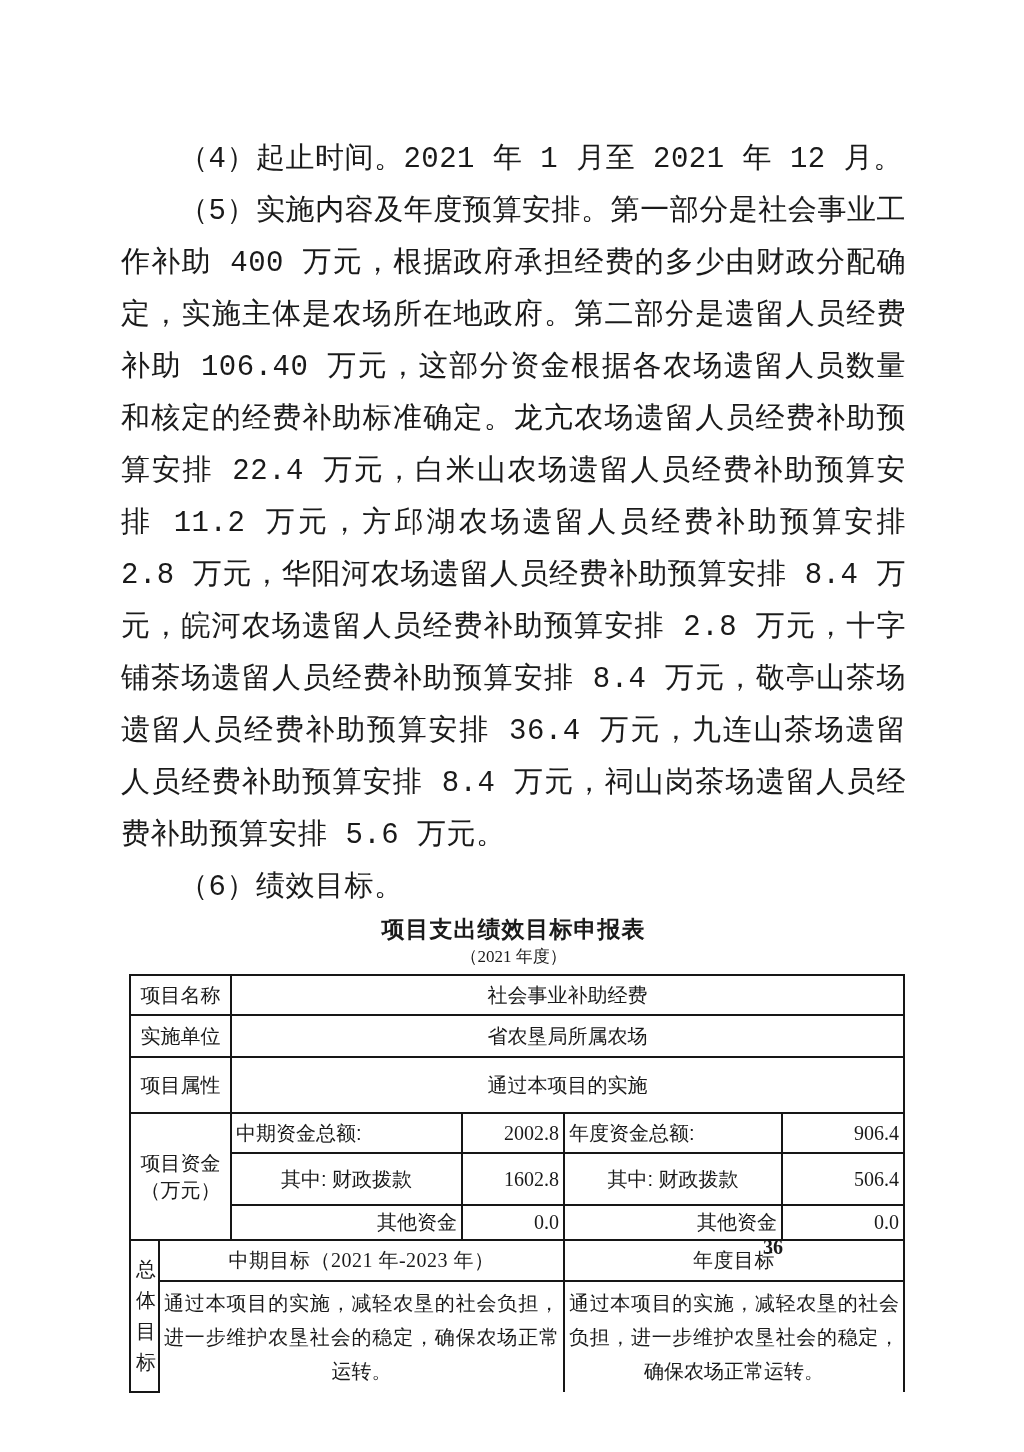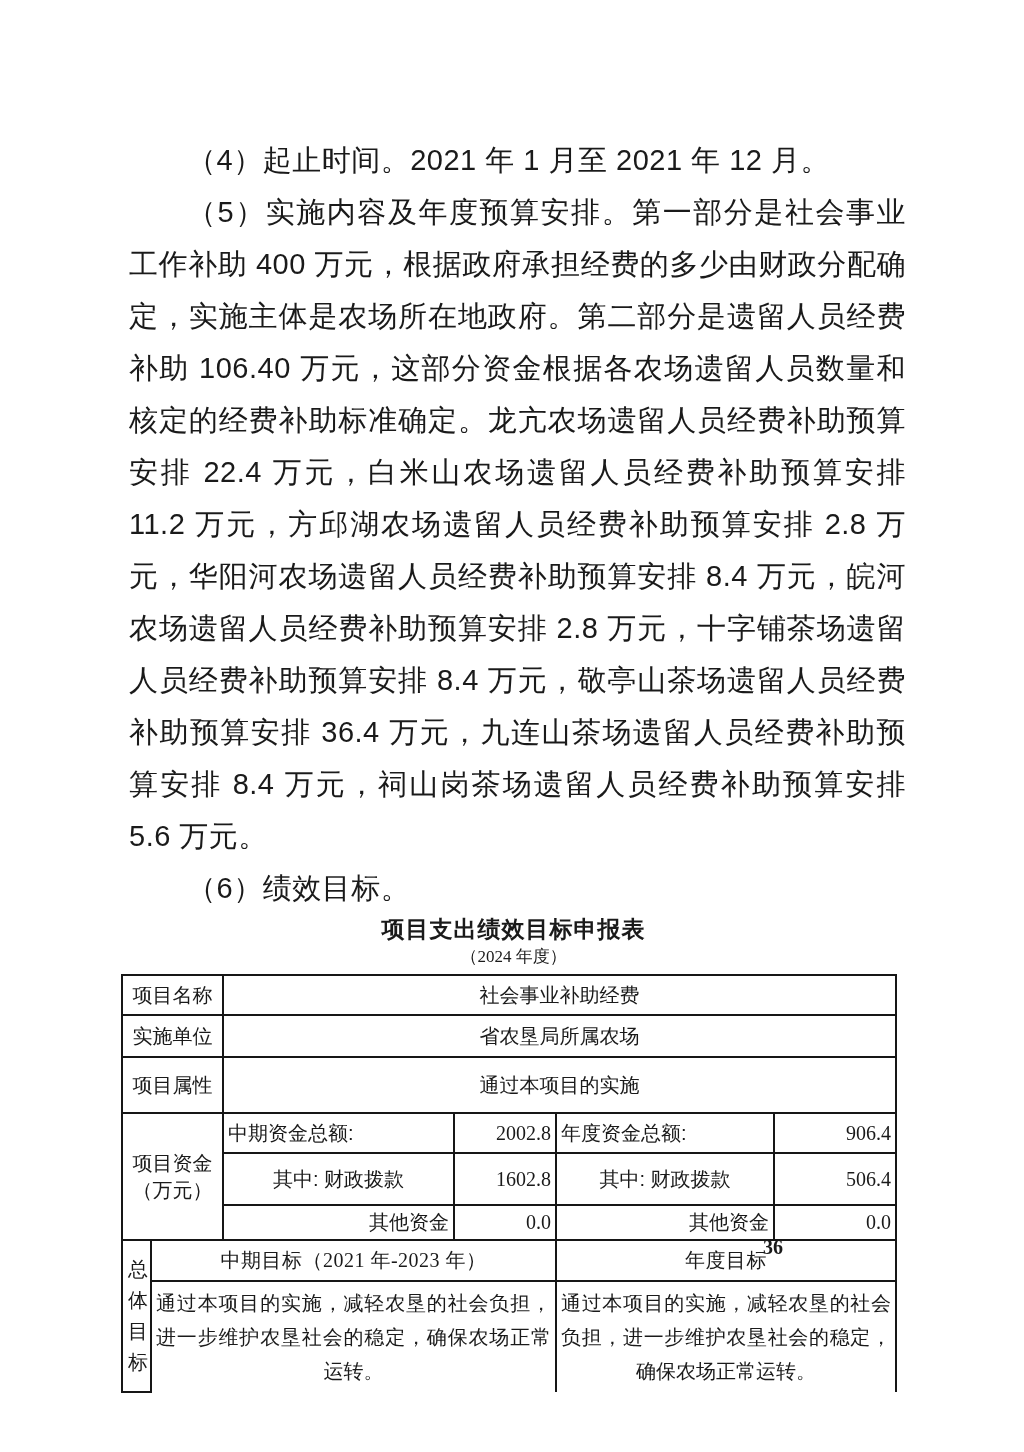--- a/index.html
+++ b/index.html
@@ -19,41 +19,40 @@
     left: 121px;
     top: 134px;
     width: 785px;
   }
   .para {
     font-size: 29px;
     line-height: 52px;
     text-align: justify;
     text-align-last: left;
     text-indent: 58px;
-    font-family: Liberation Sans, sans-serif;
+    font-family: Liberation Mono, monospace;
     letter-spacing: 0.5px;
-    margin-left: 8px;
   }
   .table-title {
     margin-top: 0;
     font-family: "Liberation Sans", "DejaVu Sans", sans-serif;
     font-weight: bold;
     font-size: 23px;
     line-height: 30px;
     text-align: center;
     letter-spacing: 1px;
   }
   .table-subtitle {
     font-size: 17px;
     line-height: 26px;
     text-align: center;
     font-family: "Liberation Serif", "DejaVu Serif", serif;
   }
   table.report {
-    margin-left: 0;
+    margin-left: 8px;
     margin-top: 4px;
     width: 774px;
     border-collapse: collapse;
     table-layout: fixed;
     font-family: "Liberation Sans", "DejaVu Sans", sans-serif;
     font-size: 20px;
   }
   table.report td {
     border: 2px solid #161616;
     vertical-align: middle;
@@ -105,21 +104,21 @@
 <body>
 
 <div class="page">
   <div class="content">
 
     <p class="para">（4）起止时间。2021 年 1 月至 2021 年 12 月。</p>
     <p class="para">（5）实施内容及年度预算安排。第一部分是社会事业工作补助 400 万元，根据政府承担经费的多少由财政分配确定，实施主体是农场所在地政府。第二部分是遗留人员经费补助 106.40 万元，这部分资金根据各农场遗留人员数量和核定的经费补助标准确定。龙亢农场遗留人员经费补助预算安排 22.4 万元，白米山农场遗留人员经费补助预算安排 11.2 万元，方邱湖农场遗留人员经费补助预算安排 2.8 万元，华阳河农场遗留人员经费补助预算安排 8.4 万元，皖河农场遗留人员经费补助预算安排 2.8 万元，十字铺茶场遗留人员经费补助预算安排 8.4 万元，敬亭山茶场遗留人员经费补助预算安排 36.4 万元，九连山茶场遗留人员经费补助预算安排 8.4 万元，祠山岗茶场遗留人员经费补助预算安排 5.6 万元。</p>
     <p class="para">（6）绩效目标。</p>
 
     <h1 class="table-title">项目支出绩效目标申报表</h1>
-    <div class="table-subtitle">（2024 年度）</div>
+    <div class="table-subtitle">（2021 年度）</div>
 
     <table class="report">
       <colgroup>
         <col style="width:29px">
         <col style="width:72px">
         <col style="width:231px">
         <col style="width:102px">
         <col style="width:218px">
         <col style="width:122px">
       </colgroup>

